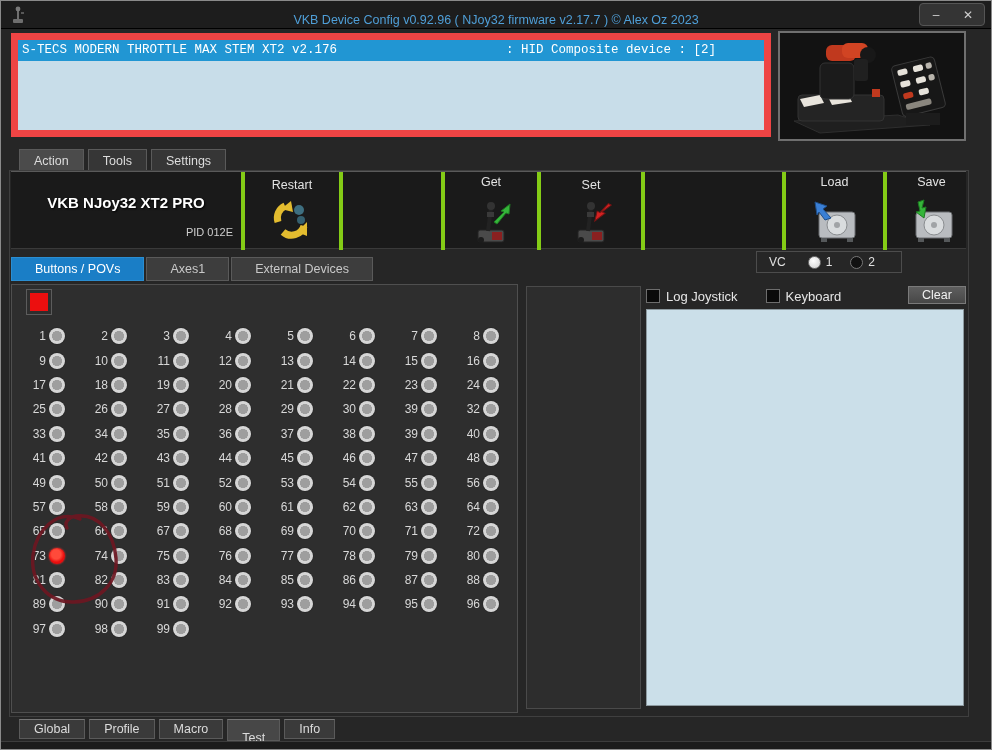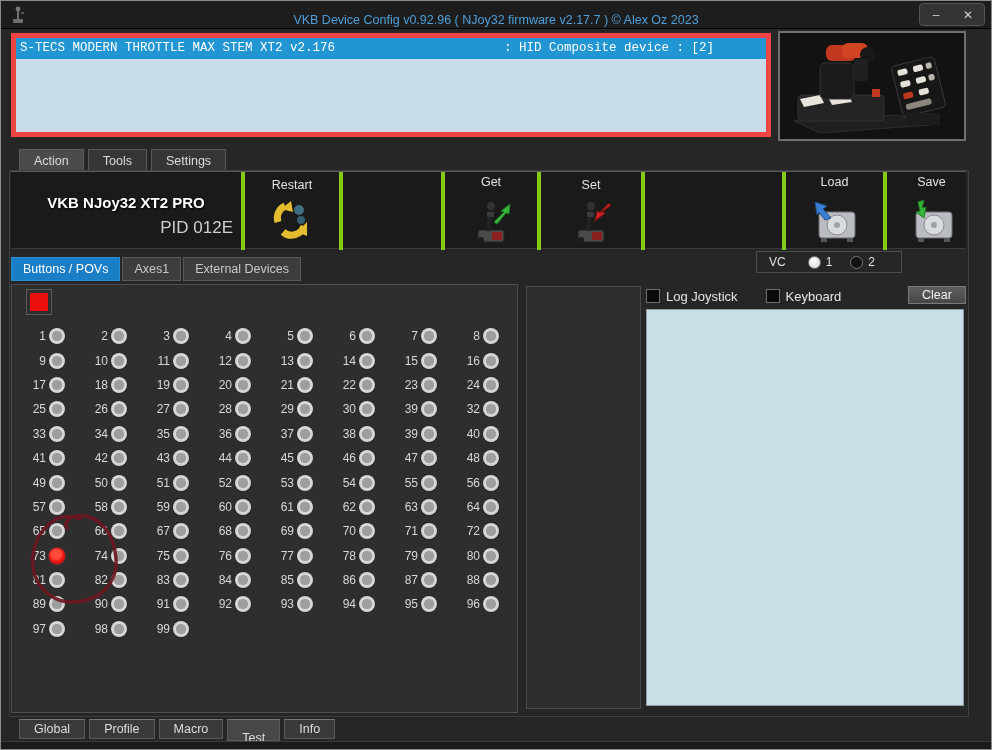--- a/index.html
+++ b/index.html
@@ -9,40 +9,40 @@
     background:#262626;border:1px solid #8a8a8a;
     font-family:"Liberation Sans",sans-serif;color:#ddd;overflow:hidden;
   }
   
   .titlebar{position:absolute;left:0;top:0;width:100%;height:28px;background:#1d1d1d;border-bottom:1px solid #000;}
   .titlebar .app-icon{position:absolute;left:8px;top:4px;width:20px;height:20px;}
   .titlebar .title{position:absolute;left:0;right:0;top:6px;text-align:center;font-size:12.5px;color:#4f9fd8;margin-top:6px;}
   .win-controls{position:absolute;right:6px;top:2px;width:66px;height:23px;background:#343434;border:1px solid #555;border-radius:4px;display:flex;}
   .win-btn{flex:1;display:flex;align-items:center;justify-content:center;color:#cfcfcf;font-size:12px;cursor:default;}
   
-  .device-list{position:absolute;left:10px;top:32px;width:760px;height:104px;background:#c8dde9;border:5px solid #ef4444;}
+  .device-list{position:absolute;left:10px;top:32px;width:760px;height:104px;background:#c8dde9;border:7px solid #ef4444;}
   .device-row{position:relative;height:21px;background:#2196d3;color:#fff;font-family:"Liberation Mono","DejaVu Sans Mono",monospace;font-size:12.5px;line-height:21px;white-space:nowrap;}
   .device-row .dev-name{position:absolute;left:4px;}
   .device-row .dev-info{position:absolute;left:488px;}
   
   .device-photo{position:absolute;left:777px;top:30px;width:188px;height:110px;background:#141414;border:2px solid #6f6f6f;}
   
   .tabstrip{position:absolute;left:18px;top:148px;height:22px;display:flex;gap:4px;}
   .tab{height:22px;padding:0 14px;background:#363636;border:1px solid #5a5a5a;border-bottom:none;font-size:12.5px;color:#dcdcdc;display:flex;align-items:center;justify-content:center;}
   .tab.active{background:#4b4b4b;}
   
   .toolbar{position:absolute;left:10px;top:170px;width:955px;height:78px;background:#1a1a1a;border-top:1px solid #5a5a5a;border-bottom:1px solid #3a3a3a;}
   .tcell{position:absolute;top:0;height:78px;border-right:4px solid #84cc16;}
   .tcell .tlabel{position:absolute;top:6px;left:0;right:0;text-align:center;font-size:12.5px;color:#e2e2e2;}
   .tcell .ticon{position:absolute;top:26px;left:0;right:0;display:flex;justify-content:center;}
   .devname{position:absolute;left:0;top:22px;width:100%;text-align:center;font-size:15px;font-weight:bold;color:#fff;text-shadow:1px 1px 2px #000;}
-  .pid{position:absolute;right:8px;bottom:12px;font-size:17px;color:#cfcfcf;}
+  .pid{position:absolute;right:8px;bottom:12px;font-size:11px;color:#cfcfcf;}
   
   .subtabs{position:absolute;left:10px;top:256px;height:24px;display:flex;gap:2px;}
-  .subtab{height:24px;padding:0 11px;background:#3d3d3d;border:1px solid #5a5a5a;font-size:12.5px;color:#c9c9c9;display:flex;align-items:center;}
+  .subtab{height:24px;padding:0 23px;background:#3d3d3d;border:1px solid #5a5a5a;font-size:12.5px;color:#c9c9c9;display:flex;align-items:center;}
   .subtab.active{background:#1a7ec6;color:#fff;border-color:#2a8ed2;}
   
   .vcbox{position:absolute;left:755px;top:250px;width:146px;height:22px;border:1px solid #4c4c4c;display:flex;align-items:center;font-size:12px;color:#e0e0e0;}
   .vcbox .vclabel{margin-left:12px;margin-right:22px;}
   .radio{width:13px;height:13px;border-radius:50%;border:1px solid #777;margin-right:5px;}
   .radio.sel{background:radial-gradient(circle at 40% 35%,#fff,#cfcfcf);}
   .radio.unsel{background:#111;}
   .vcbox .vcnum{margin-right:18px;}
   
   .buttons-panel{position:absolute;left:10px;top:283px;width:507px;height:429px;background:#2e2e2e;border:1px solid #4f4f4f;}

